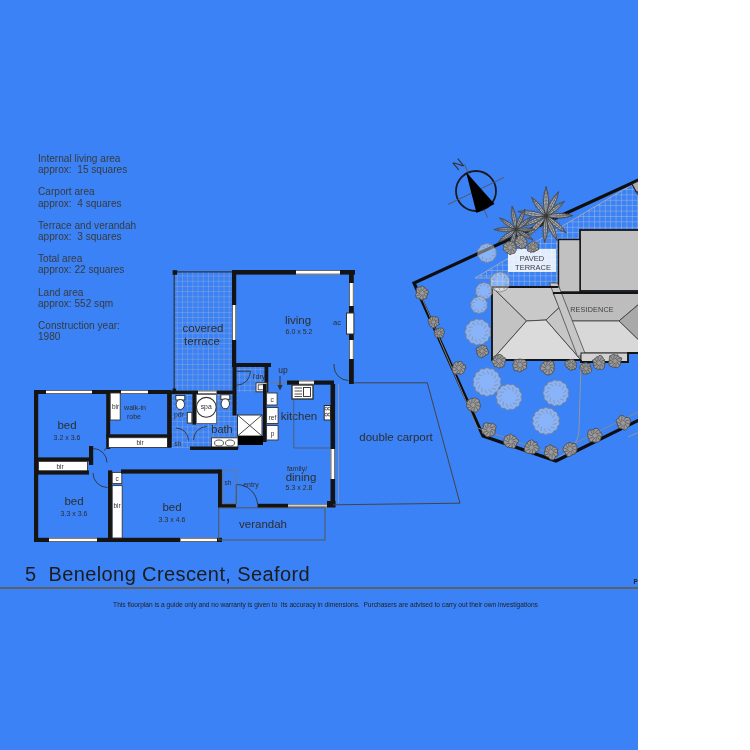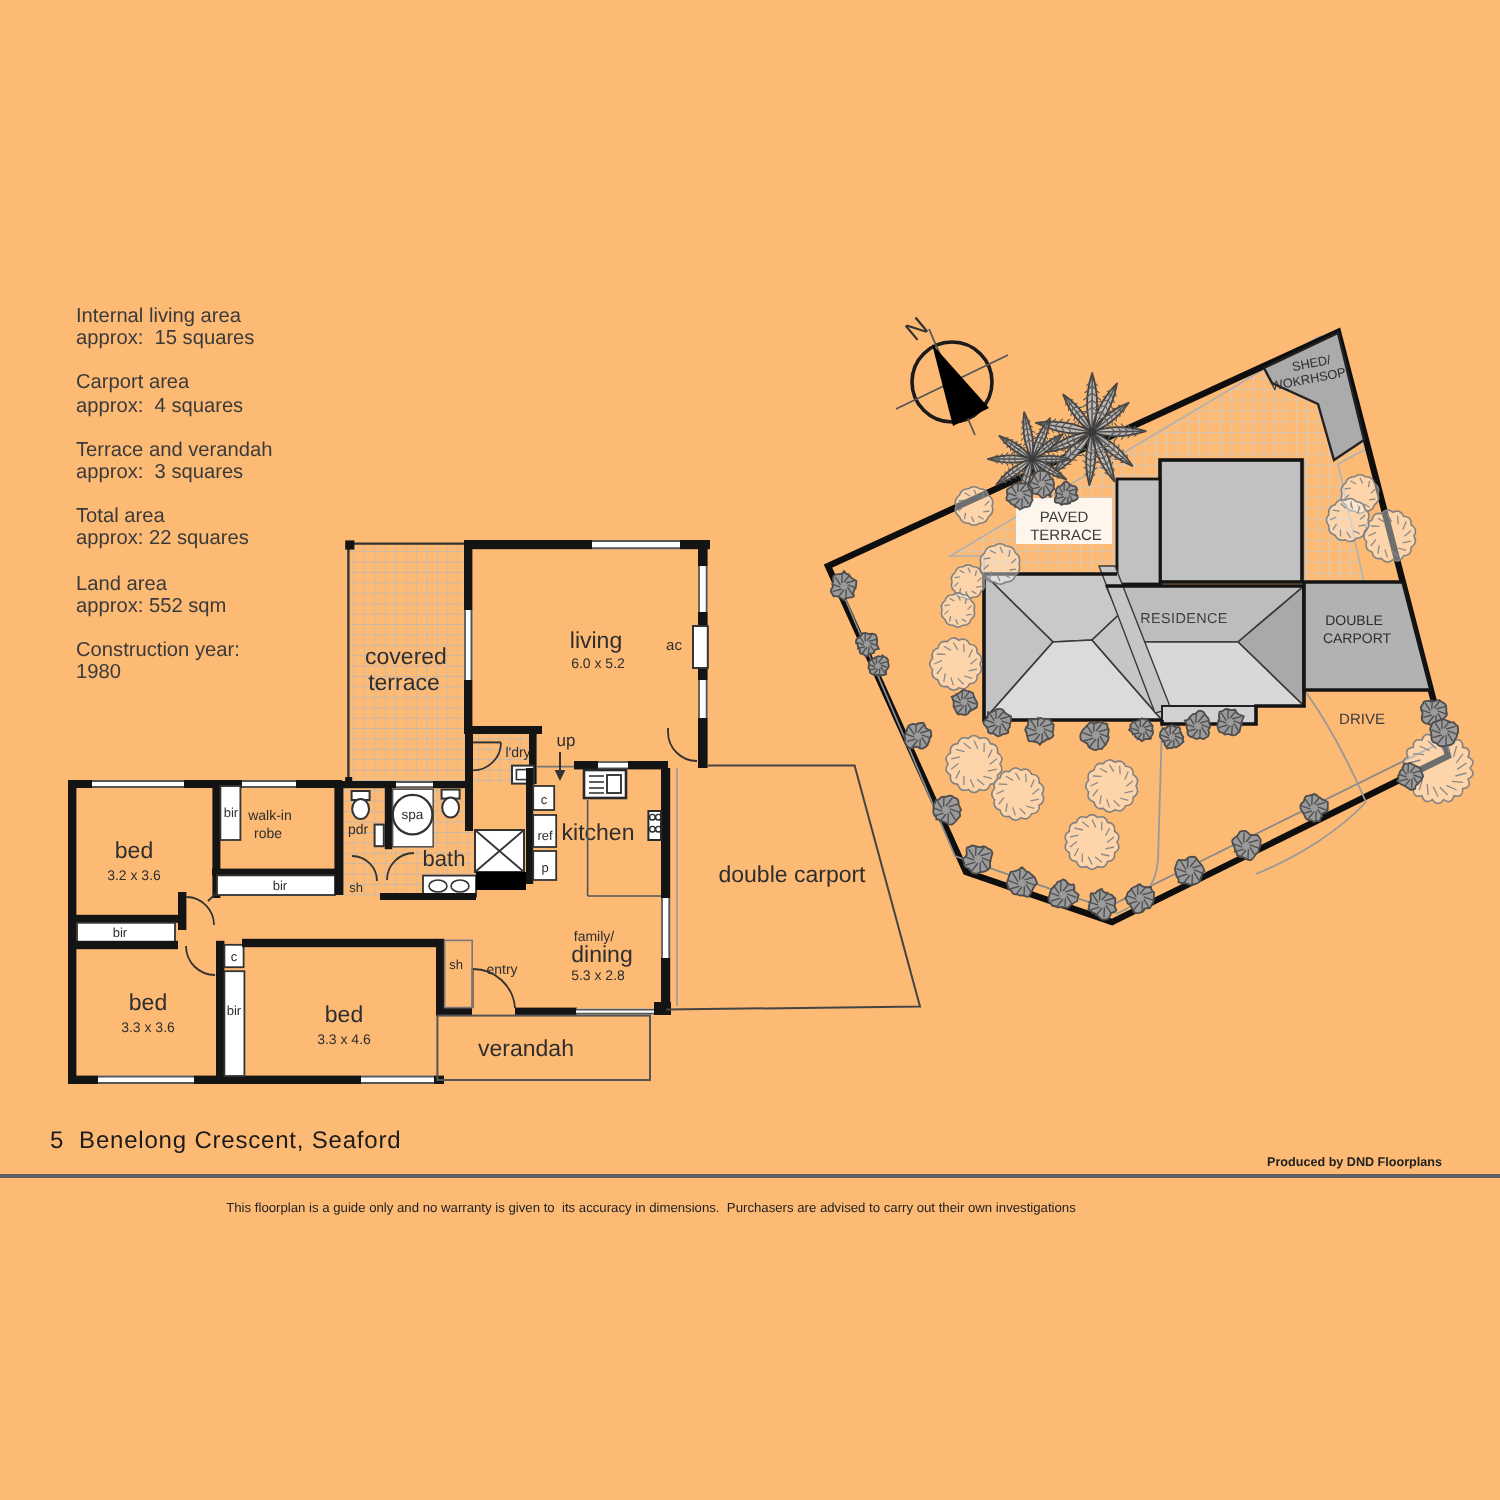--- a/index.html
+++ b/index.html
@@ -1,20 +1,20 @@
 <!DOCTYPE html>
 <html><head>
 <meta charset="utf-8">
 <style>
 html,body{margin:0;padding:0;background:#fff;}
 body{width:750px;height:750px;font-family:"Liberation Sans",sans-serif;}
-#page{position:relative;width:750px;height:750px;overflow:hidden;background:#fdba74;}
+#page{position:relative;width:638px;height:750px;overflow:hidden;background:#3b82f6;}
 .info{position:absolute;left:38px;top:153px;font-size:10.1px;line-height:11.3px;letter-spacing:0px;color:#3a3a3a;}
 .info p{margin:0 0 10.8px 0;}
-.address{position:absolute;left:25px;top:563px;font-size:12px;letter-spacing:0.4px;color:#1c1c1c;}
+.address{position:absolute;left:25px;top:563px;font-size:20px;letter-spacing:0.4px;color:#1c1c1c;}
 .prod{position:absolute;left:0;top:578px;width:721px;text-align:right;font-size:6.3px;font-weight:bold;color:#222;}
 .rule{position:absolute;left:0;top:587px;width:750px;height:1.5px;background:#606060;}
 .disc{position:absolute;left:113px;top:600.5px;width:425px;text-align:center;font-size:6.6px;color:#222;}
 </style>
 </head>
 <body>
 <div id="page">
 
 <div class="info">
 <p>Internal living area<br>approx:&nbsp;&nbsp;15 squares</p>

